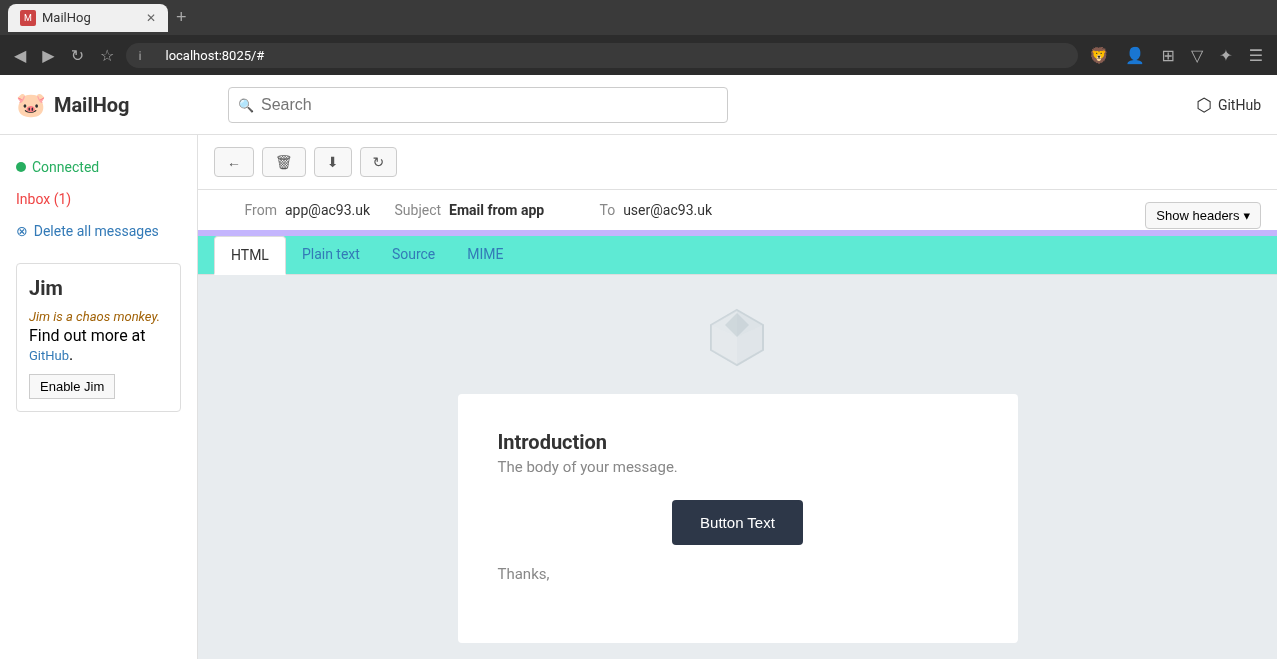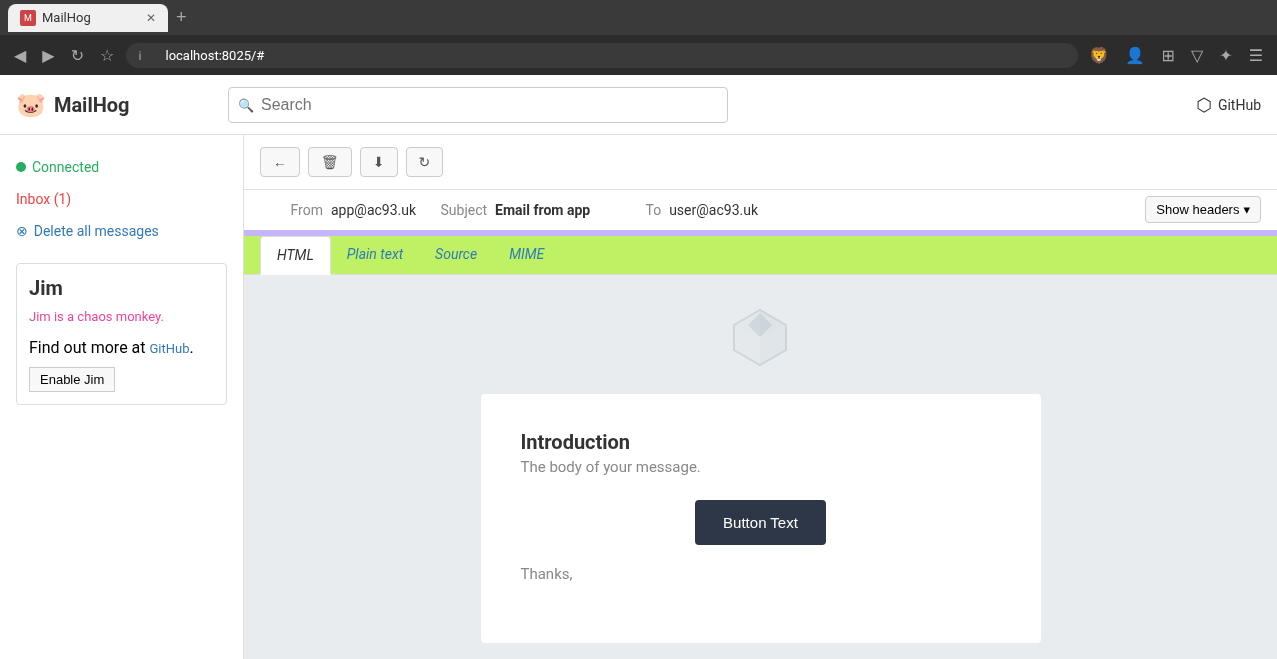--- a/index.html
+++ b/index.html
@@ -29,47 +29,47 @@
     .search-bar { flex: 1; max-width: 500px; }
     .search-bar input { width: 100%; border: 1px solid #ccc; border-radius: 4px; padding: 8px 12px 8px 32px; font-size: 16px; color: #666; }
     .search-wrapper { position: relative; }
     .search-wrapper .search-icon { position: absolute; left: 10px; top: 50%; transform: translateY(-50%); color: #999; font-size: 13px; }
     .github-link { margin-left: auto; display: flex; align-items: center; gap: 6px; color: #333; font-size: 14px; text-decoration: none; }
 
     
     .app-main { display: flex; flex: 1; overflow: hidden; }
 
     
-    .sidebar { width: 244px; border-right: 1px solid #e0e0e0; background: #fff; padding: 16px 0; overflow-y: auto; flex-shrink: 0; }
+    .sidebar { width: 198px; border-right: 1px solid #e0e0e0; background: #fff; padding: 16px 0; overflow-y: auto; flex-shrink: 0; }
     .sidebar-connected { display: flex; align-items: center; gap: 6px; padding: 8px 16px; color: #27ae60; font-size: 14px; }
     .sidebar-connected .dot { width: 10px; height: 10px; background: #27ae60; border-radius: 50%; }
     .sidebar-inbox { padding: 8px 16px; color: #ef4444; font-size: 14px; cursor: pointer; }
     .sidebar-delete { display: flex; align-items: center; gap: 6px; padding: 8px 16px; color: #337ab7; font-size: 14px; cursor: pointer; }
     .sidebar-delete .delete-icon { color: #337ab7; font-size: 14px; }
     .jim-box { margin: 16px; border: 1px solid #ddd; border-radius: 4px; padding: 12px; background: #fff; }
     .jim-title { font-size: 20px; font-weight: bold; color: #333; margin-bottom: 8px; }
-    .jim-desc { font-size: 13px; color: #ec4899; margin-bottom: 12px; line-height: 1.4; }
+    .jim-desc { font-size: 13px; color: #a16207; margin-bottom: 0; line-height: 1.4; font-style: italic; }
     .jim-link { color: #337ab7; font-size: 13px; text-decoration: none; }
     .jim-btn { margin-top: 10px; border: 1px solid #ccc; background: #f8f8f8; padding: 4px 10px; font-size: 13px; cursor: pointer; border-radius: 0; }
 
     
     .email-panel { flex: 1; overflow: hidden; display: flex; flex-direction: column; background: #fff; }
     .email-toolbar { display: flex; align-items: center; padding: 12px 16px; gap: 8px; border-bottom: 1px solid #e0e0e0; }
     .toolbar-btn { border: 1px solid #ccc; background: #f8f8f8; padding: 6px 12px; cursor: pointer; border-radius: 4px; font-size: 14px; color: #555; }
 
     
     .email-meta { padding: 12px 24px; border-bottom: 6px solid #c4b5fd; display: flex; flex-direction: row; gap: 16px; position: relative; }
     .meta-row { display: flex; gap: 8px; font-size: 14px; }
     .meta-label { color: #888; width: 55px; text-align: right; }
     .meta-value { color: #333; }
     .meta-value.bold { font-weight: bold; }
-    .show-headers-btn { position: absolute; right: 16px; top: 6px; border: 1px solid #ccc; background: #f8f8f8; padding: 5px 10px; font-size: 13px; cursor: pointer; border-radius: 4px; display: flex; align-items: center; gap: 4px; }
-
-    
-    .email-tabs { display: flex; border-bottom: 1px solid #ddd; padding: 0 16px; background: #bef264; font-style: italic; }
+    .show-headers-btn { position: absolute; right: 16px; top: 12px; border: 1px solid #ccc; background: #f8f8f8; padding: 5px 10px; font-size: 13px; cursor: pointer; border-radius: 4px; display: flex; align-items: center; gap: 4px; }
+
+    
+    .email-tabs { display: flex; border-bottom: 1px solid #ddd; padding: 0 16px; background: #5eead4; }
     .tab { padding: 10px 16px; font-size: 14px; cursor: pointer; color: #337ab7; border-bottom: 2px solid transparent; }
     .tab.active { color: #555; border-bottom: 2px solid transparent; background: #fff; border: 1px solid #ddd; border-bottom: 2px solid #fff; margin-bottom: -1px; border-radius: 4px 4px 0 0; color: #333; }
 
     
     .email-content { flex: 1; overflow-y: auto; background: #e8ecef; display: flex; justify-content: center; padding: 0; }
     .email-body-wrapper { width: 100%; display: flex; flex-direction: column; align-items: center; }
     .laravel-logo { margin-top: 30px; margin-bottom: 20px; opacity: 0.5; }
     .laravel-logo svg { width: 65px; height: 65px; }
     .email-card { background: #fff; width: 560px; border-radius: 4px; padding: 36px 40px; margin-bottom: 20px; }
     .email-card h2 { font-size: 20px; font-weight: bold; color: #333; margin-bottom: 4px; }

